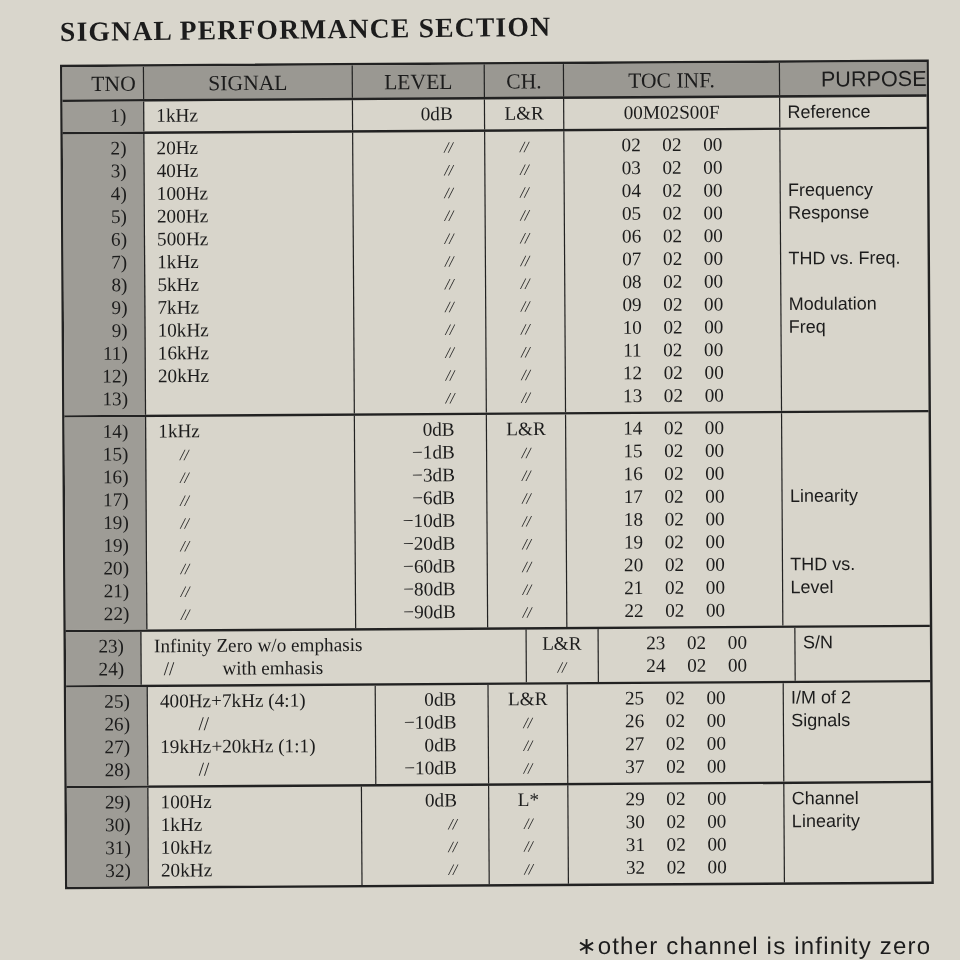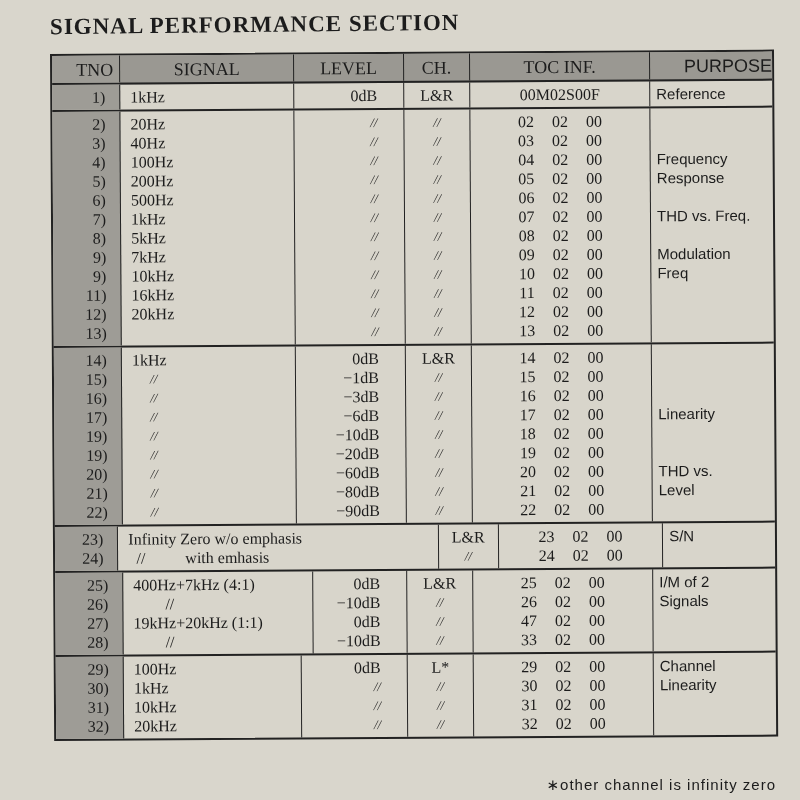--- a/index.html
+++ b/index.html
@@ -42,21 +42,21 @@
   .sig-wide { width:350px; padding-left:10px; }
   .sig-im { width:190px; padding-left:10px; }
   .lev-im { width:94px; text-align:right; padding-right:26px; }
   .sig-cs { width:178px; padding-left:10px; }
   .lev-cs { width:106px; text-align:right; padding-right:26px; }
   .tocline { display:flex; justify-content:center; gap:18px; font-size:16px; line-height:19px; }
   .pur .line { font-size:15px; line-height:19px; white-space:normal; }
   .footnote {
     position:absolute; right:24px; top:776px;
     font-family:"Liberation Sans","DejaVu Sans",sans-serif;
-    font-size:15px; letter-spacing:1px;
+    font-size:20px; letter-spacing:1px;
   }
 </style>
 </head>
 <body>
 
 <div class="title">SIGNAL PERFORMANCE SECTION</div>
 
 <div class="tbl">
   <div class="row hdr">
     <div class="c tno">TNO</div>
@@ -379,26 +379,26 @@
             <span>25</span>
             <span>02</span>
             <span>00</span>
           </div>
           <div class="tocline">
             <span>26</span>
             <span>02</span>
             <span>00</span>
           </div>
           <div class="tocline">
-            <span>47</span>
-            <span>02</span>
-            <span>00</span>
-          </div>
-          <div class="tocline">
-            <span>33</span>
+            <span>27</span>
+            <span>02</span>
+            <span>00</span>
+          </div>
+          <div class="tocline">
+            <span>37</span>
             <span>02</span>
             <span>00</span>
           </div>
         </div>
         <div class="c pur">
           <div class="line">I/M of 2</div>
           <div class="line">Signals</div>
         </div>
       </div>
       <div class="row body-row">

